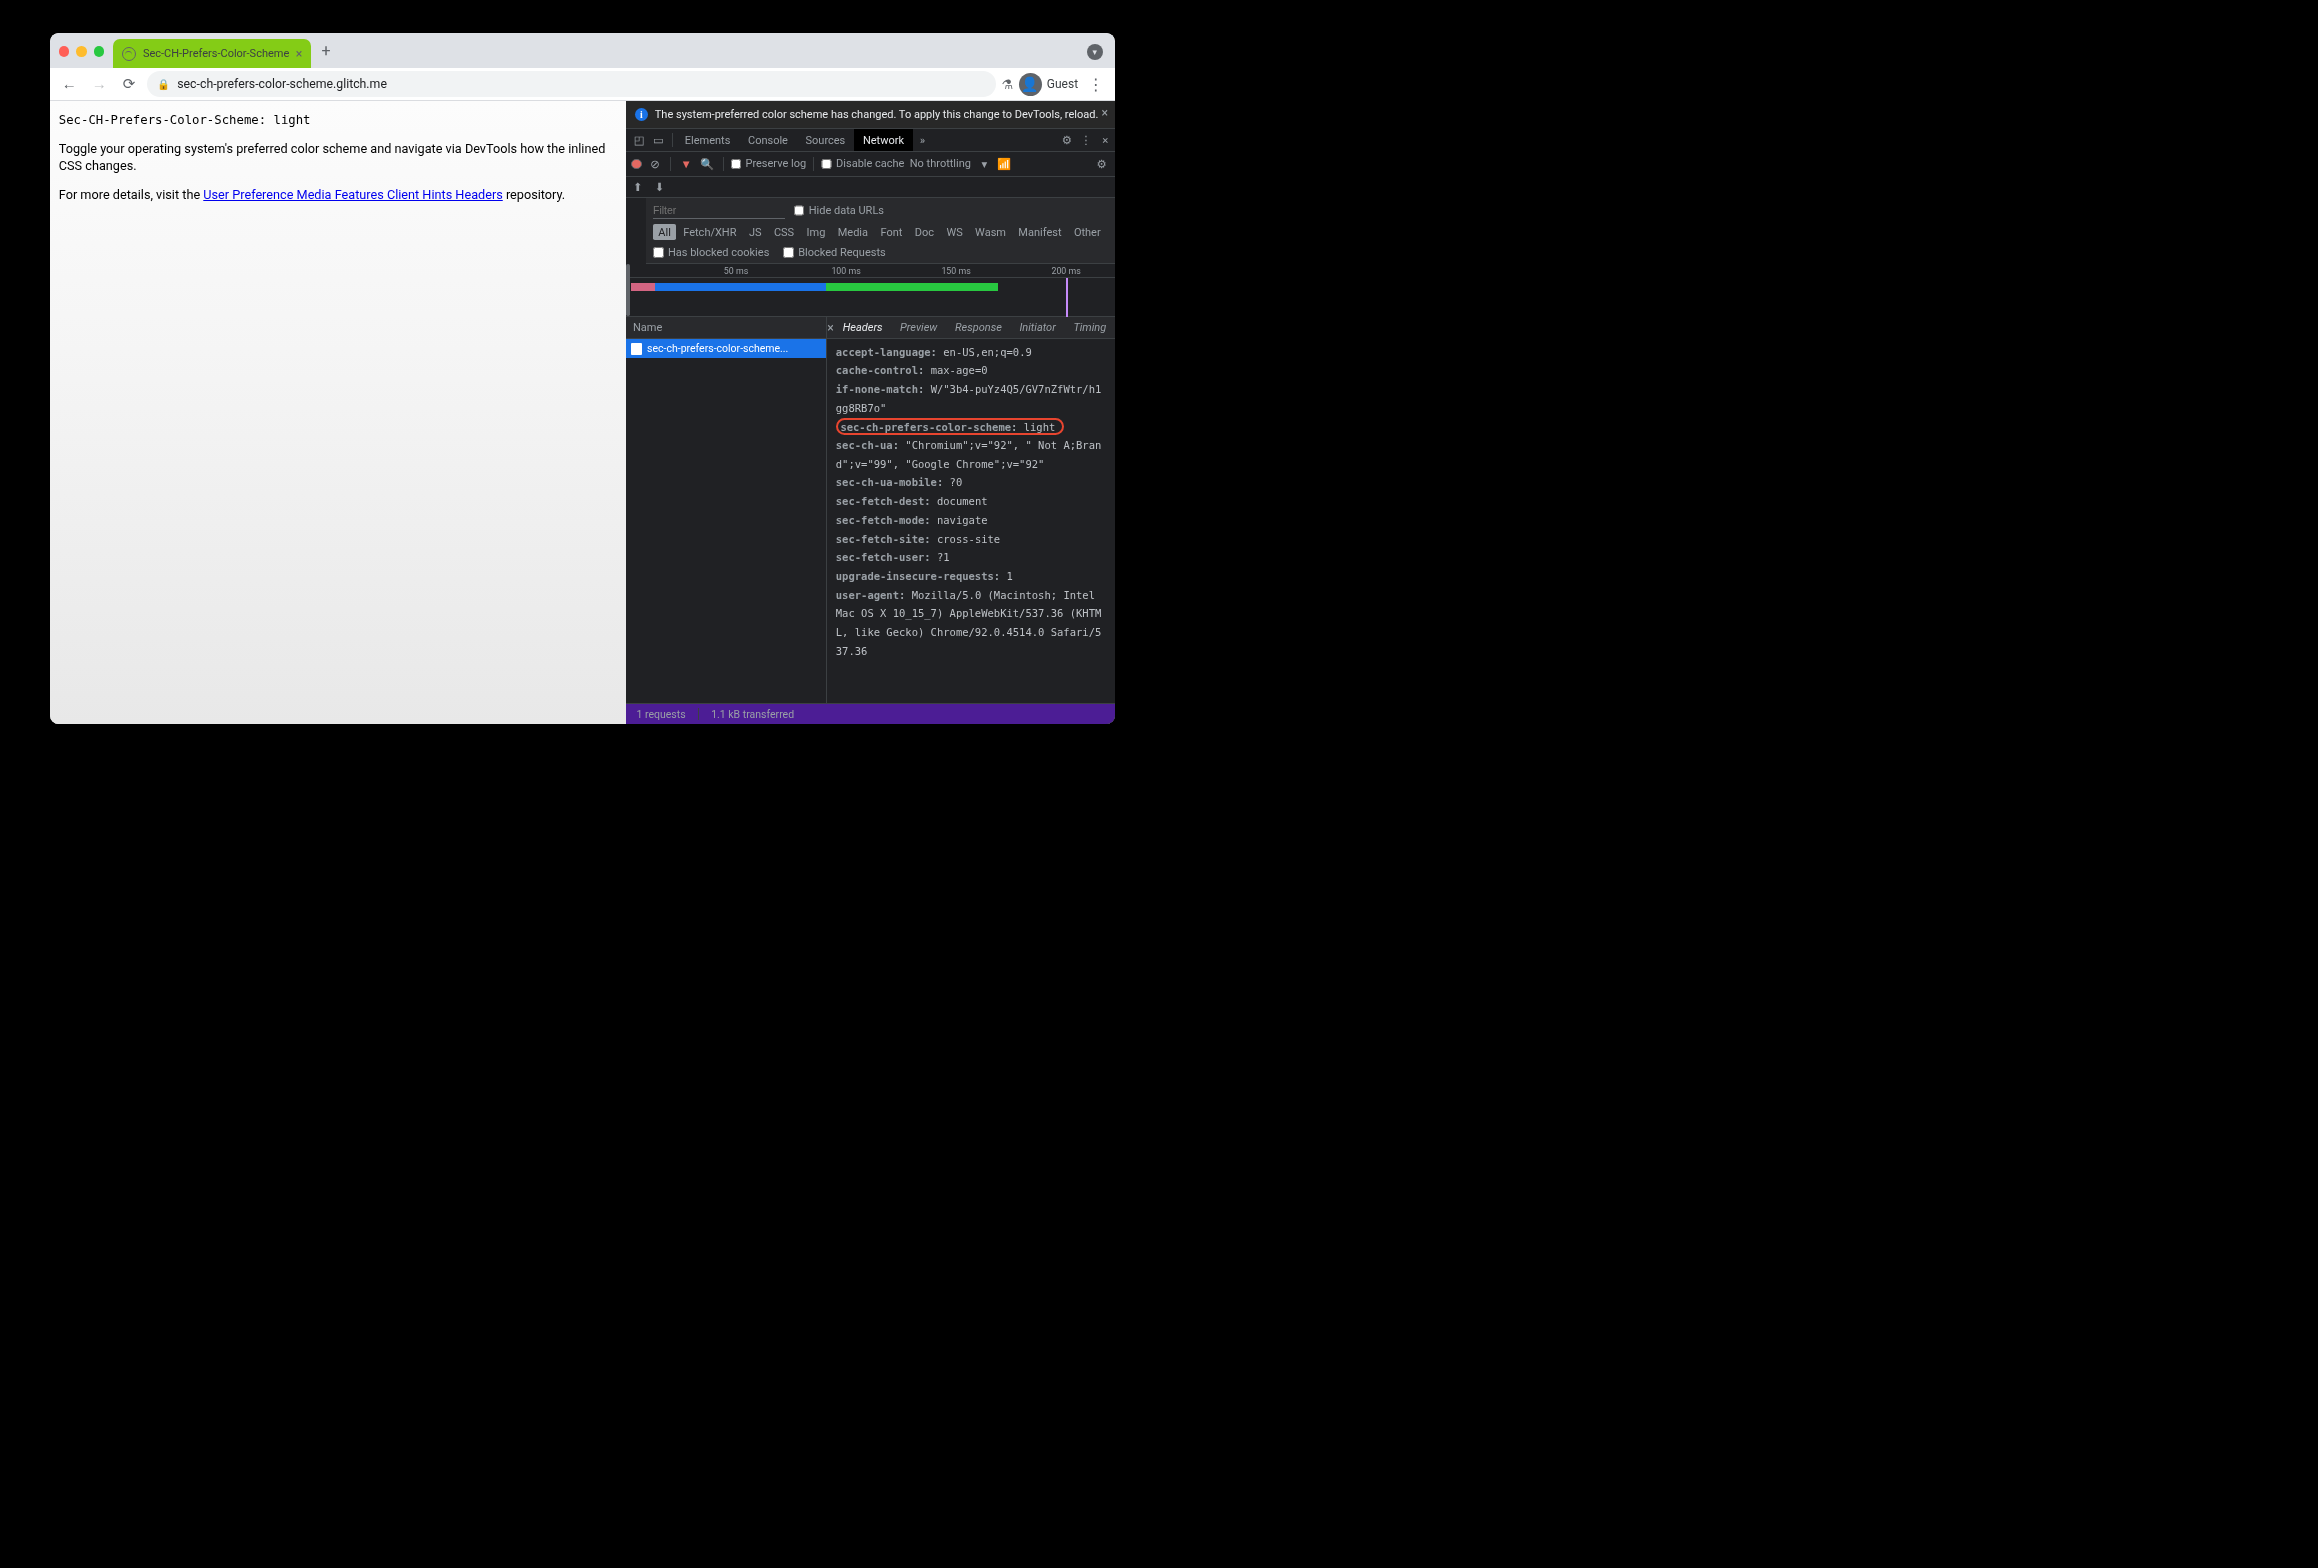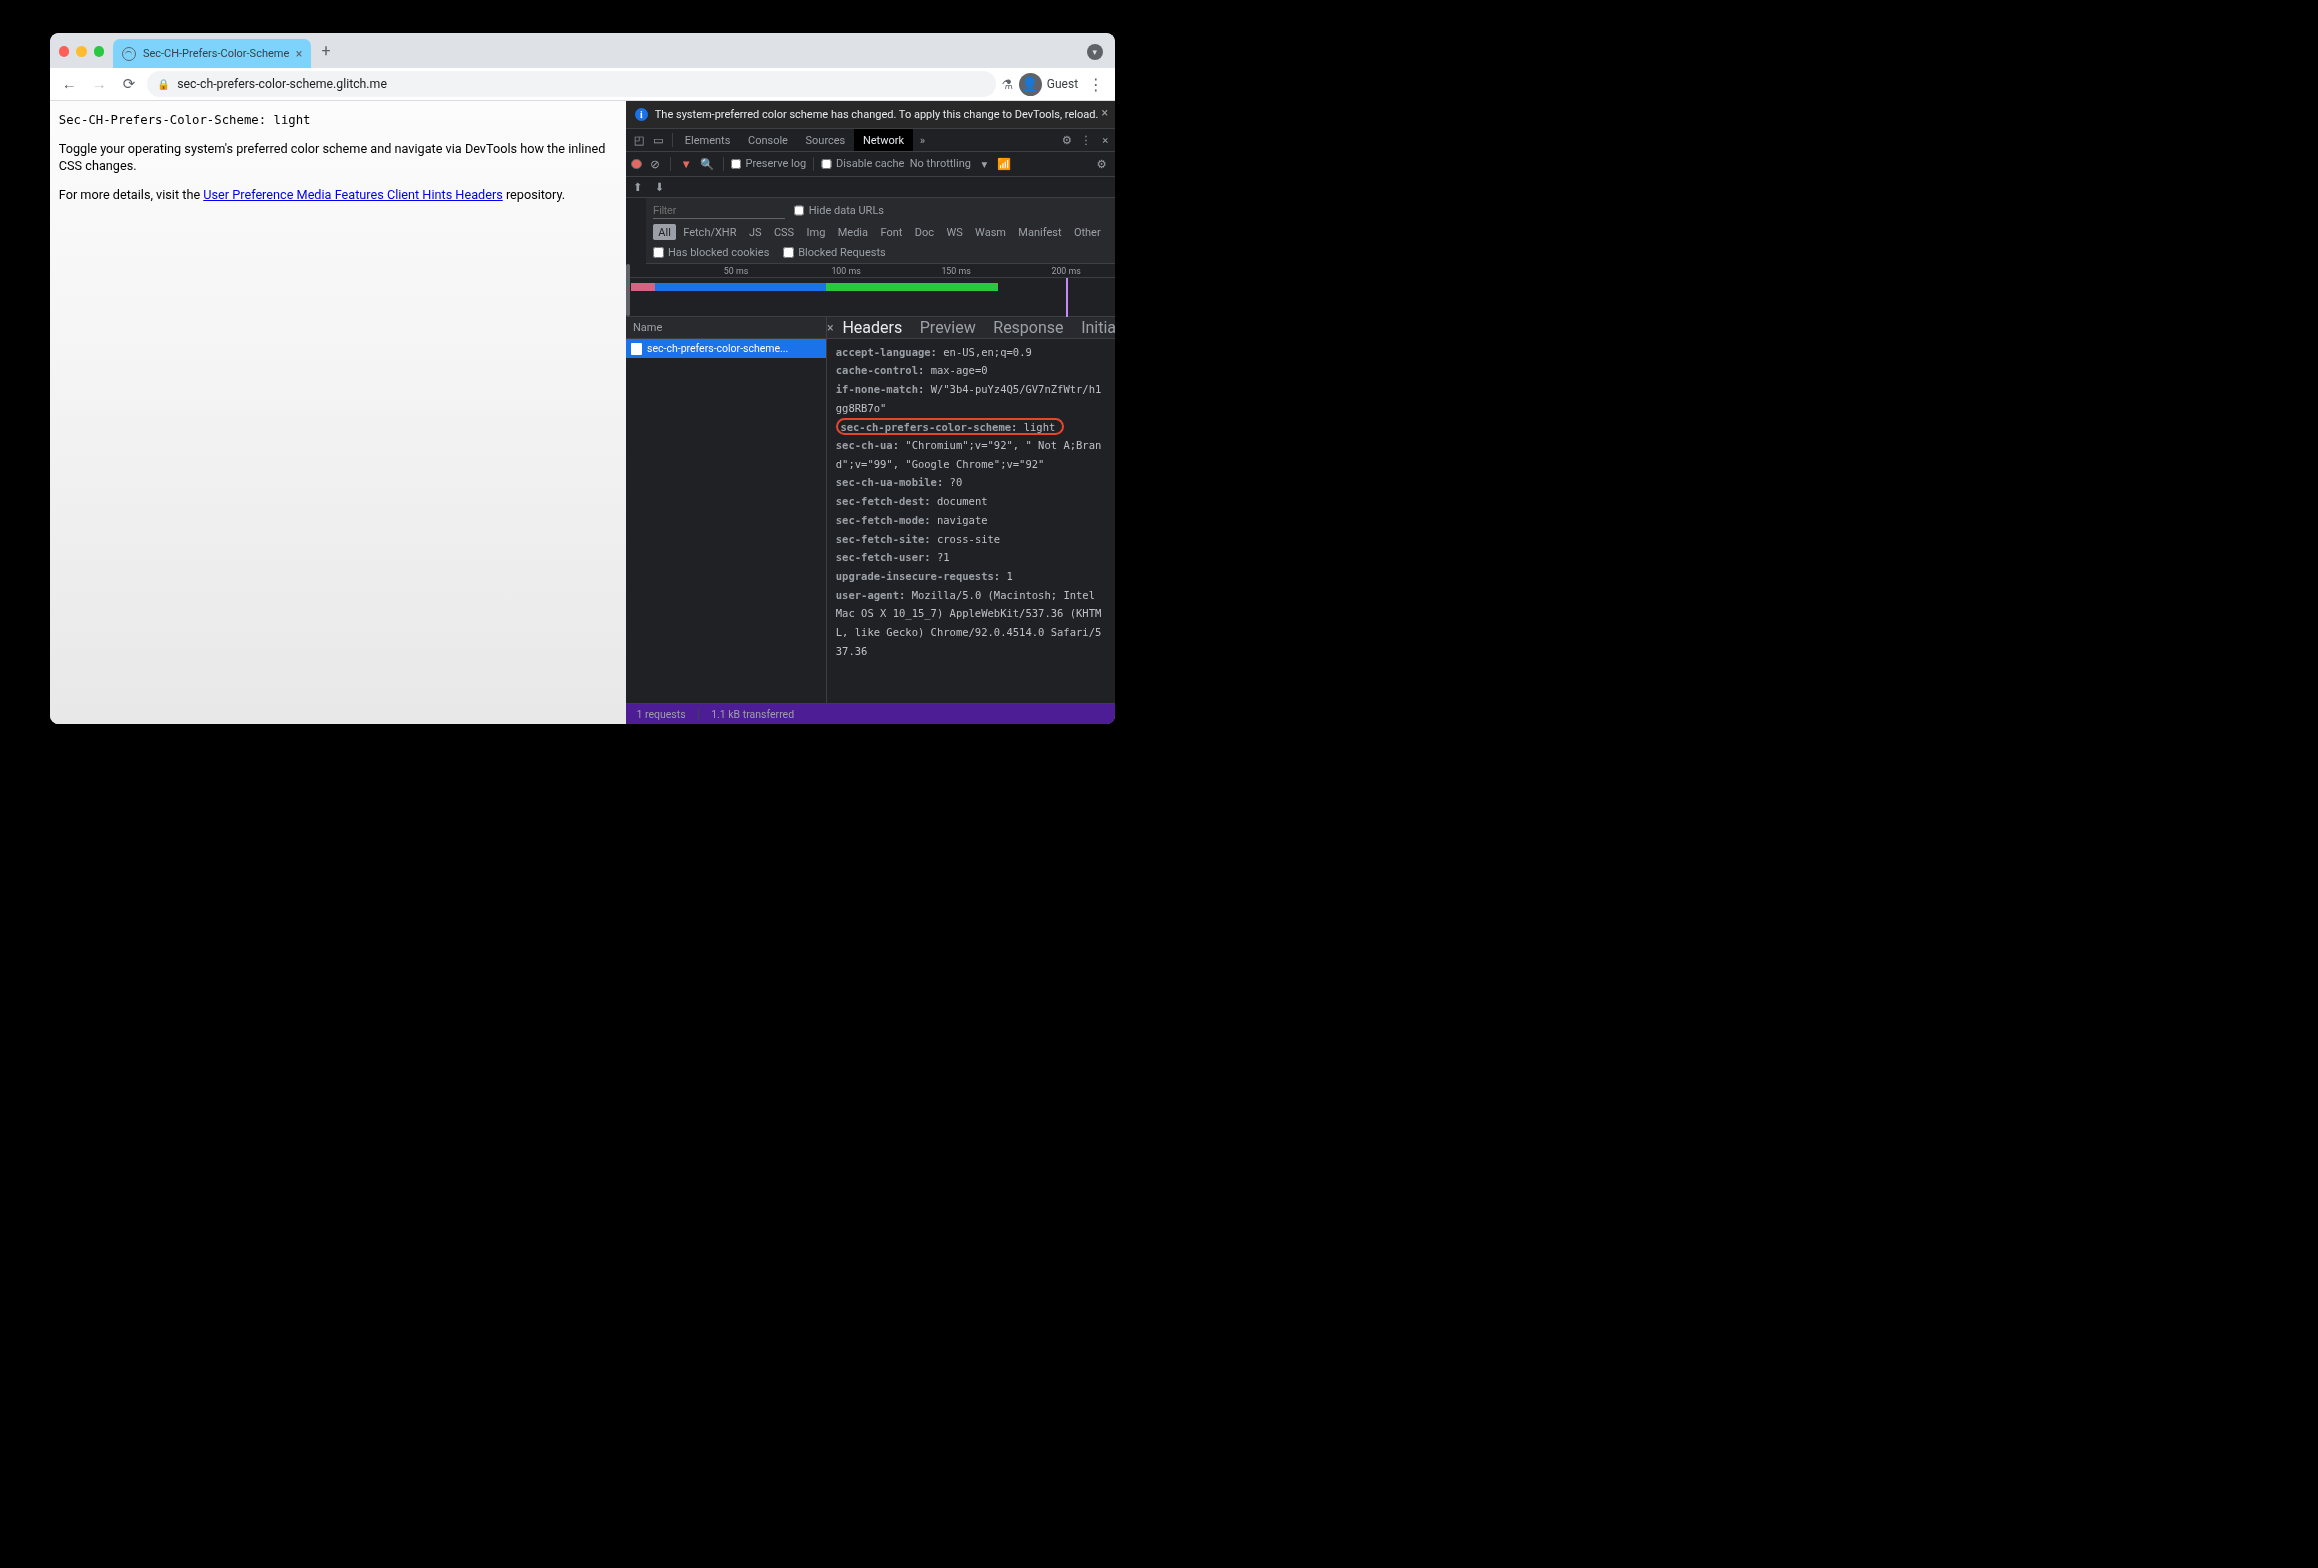--- a/index.html
+++ b/index.html
@@ -36,21 +36,21 @@
     display: flex;
     gap: 7px;
     margin-right: 8.8px;
     margin-top: 1.8px;
   }
   .dot { width: 10.5px; height: 10.5px; border-radius: 50%; }
   .dot.r { background: #ff5f57; }
   .dot.y { background: #febc2e; }
   .dot.g { background: #28c840; }
   .tab {
-    background: #7dd3fc;
+    background: #84cc16;
     height: 29px;
     margin-top: 6.2px;
     border-radius: 7px 7px 0 0;
     display: flex;
     align-items: center;
     padding: 0 8.8px;
     font-size: 11px;
     color: #3c4043;
     width: 198px;
     position: relative;
@@ -326,21 +326,21 @@
     overflow: hidden;
   }
   .detail-tabs {
     height: 22px;
     display: flex;
     align-items: center;
     border-bottom: 0.9px solid #3c4043;
     background: #292a2d;
   }
   .detail-tabs .x { width: 19.3px; text-align: center; color: #9aa0a6; cursor: pointer; font-size: 12.3px; }
-  .detail-tabs .dt { padding: 0 8.8px; color: #9aa0a6; cursor: pointer; height: 100%; display: flex; align-items: center; font-size: 16px; }
+  .detail-tabs .dt { padding: 0 8.8px; color: #9aa0a6; cursor: pointer; height: 100%; display: flex; align-items: center; font-size: 11px; font-style: italic; }
   .detail-tabs .dt.active { color: #e8eaed; }
   .headers {
     flex: 1;
     overflow: hidden;
     padding: 3.5px 8.8px;
     font-family: ui-monospace, Menlo, Consolas, monospace;
     font-size: 10.5px;
     line-height: 1.78;
     color: #9aa0a6;
   }

